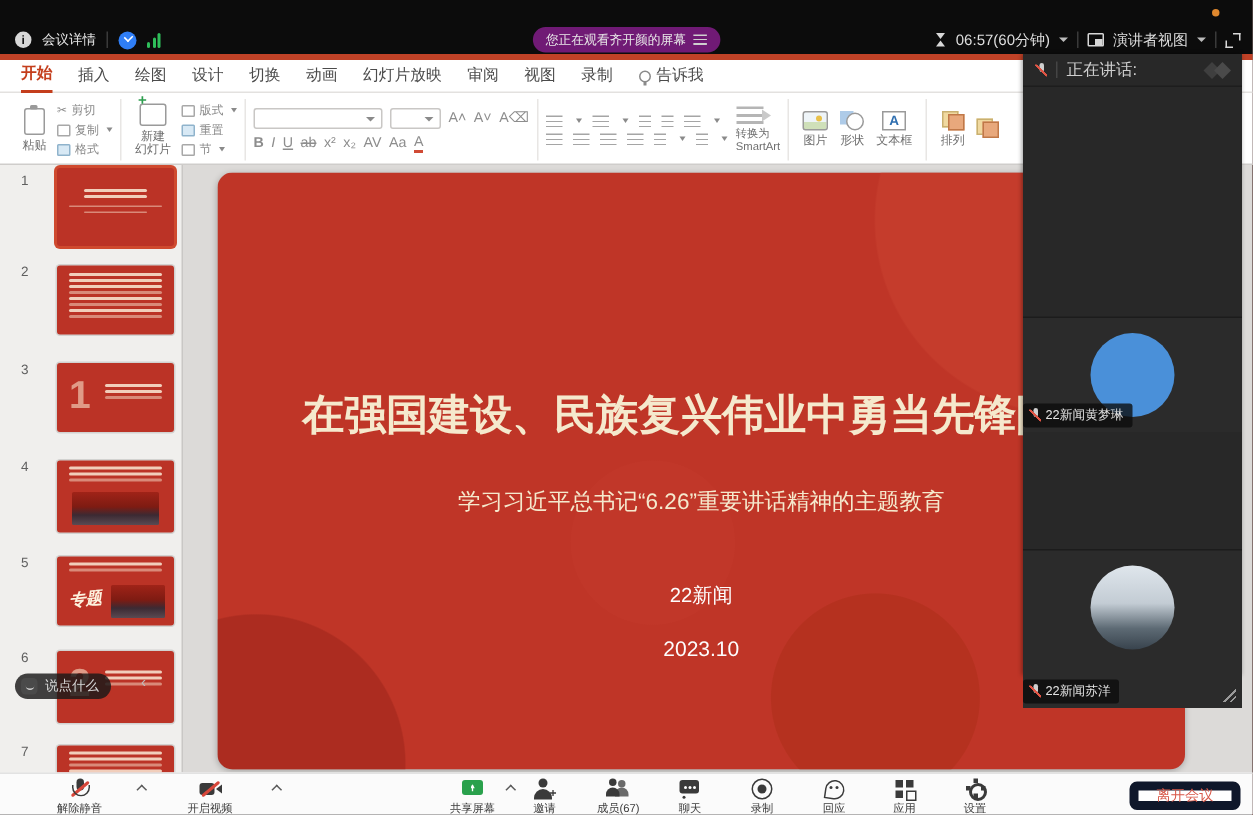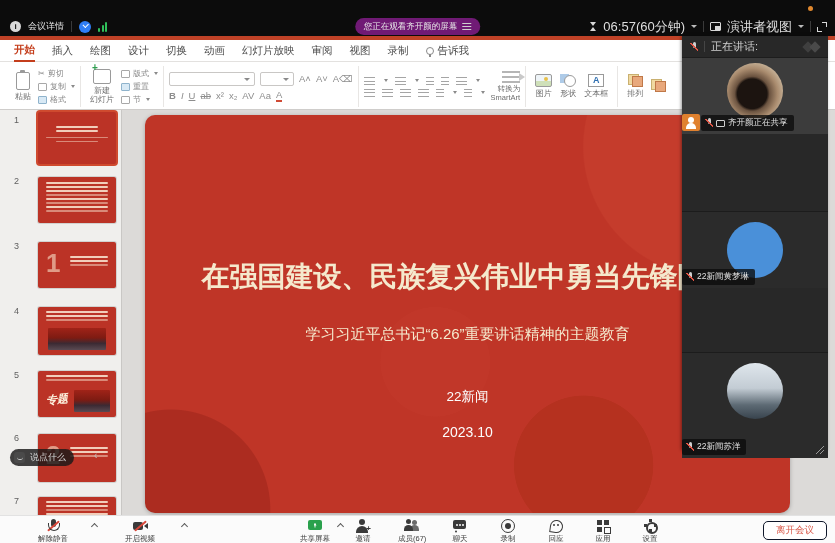--- a/index.html
+++ b/index.html
@@ -12,21 +12,21 @@
   .tb-left { position:absolute; left:10px; top:17px; height:19px; display:flex; align-items:center; gap:7px; color:#e6e6e6; font-size:9px; }
   .info-dot { width:11px; height:11px; border-radius:50%; background:#d8d8d8; color:#111; font-size:8px; font-weight:bold; text-align:center; line-height:11px; }
   .tb-sep { width:1px; height:11px; background:#3a3a3a; }
   .shield { width:12px; height:12px; border-radius:50%; background:#2f7ef6; position:relative; }
   .shield::after { content:""; position:absolute; left:3.5px; top:2.5px; width:4px; height:2.5px; border-left:1.5px solid #fff; border-bottom:1.5px solid #fff; transform:rotate(-45deg); }
   .signal { display:flex; align-items:flex-end; gap:1.5px; height:10px; }
   .signal i { width:2px; background:#2fbf5a; border-radius:1px; display:block; }
   .signal i:nth-child(1){height:4px} .signal i:nth-child(2){height:7px} .signal i:nth-child(3){height:10px}
   .watch-pill { position:absolute; left:50%; transform:translateX(-50%); top:18px; height:17px; background:#701a75; border-radius:9px; color:#e8e8e8; font-size:8.5px; display:flex; align-items:center; gap:5px; padding:0 9px; white-space:nowrap; }
   .menu-lines { width:9px; height:7px; background:repeating-linear-gradient(#cfcfcf 0 1px, transparent 1px 3px); }
-  .tb-right { position:absolute; right:8px; top:17px; height:19px; display:flex; align-items:center; gap:6px; color:#dedede; font-size:13px; }
+  .tb-right { position:absolute; right:8px; top:17px; height:19px; display:flex; align-items:center; gap:6px; color:#dedede; font-size:10px; }
   .hourglass { width:7px; height:9px; position:relative; }
   .hourglass::before { content:""; position:absolute; top:0; left:0; border-left:3.5px solid transparent; border-right:3.5px solid transparent; border-top:4.5px solid #d8d8d8; }
   .hourglass::after { content:""; position:absolute; bottom:0; left:0; border-left:3.5px solid transparent; border-right:3.5px solid transparent; border-bottom:4.5px solid #d8d8d8; }
   .caret-d { width:0; height:0; border-left:3px solid transparent; border-right:3px solid transparent; border-top:3.5px solid #bbb; }
   .view-ic { width:11px; height:9px; border:1px solid #d8d8d8; border-radius:1px; position:relative; }
   .view-ic::after { content:""; position:absolute; right:0; bottom:0; width:5px; height:4px; background:#d8d8d8; }
   .expand-ic { width:10px; height:10px; position:relative; }
   .expand-ic::before { content:""; position:absolute; top:0; right:0; width:4px; height:4px; border-top:1.5px solid #d8d8d8; border-right:1.5px solid #d8d8d8; }
   .expand-ic::after { content:""; position:absolute; bottom:0; left:0; width:4px; height:4px; border-bottom:1.5px solid #d8d8d8; border-left:1.5px solid #d8d8d8; }
   .rec-dot { position:absolute; right:22px; top:6px; width:5px; height:5px; border-radius:50%; background:#e0882e; }
@@ -54,21 +54,21 @@
   .sel { height:14px; background:#fff; border:1px solid #c9c7c5; border-radius:2px; position:relative; }
   .sel::after { content:""; position:absolute; right:4px; top:5px; border-left:3px solid transparent; border-right:3px solid transparent; border-top:3.5px solid #8a8a8a; }
   .fontgrid { display:flex; flex-direction:column; gap:3px; justify-content:center; }
   .fontrow { display:flex; align-items:center; gap:5px; font-size:9.5px; color:#8d8d8d; }
   .glyph { font-size:9.5px; color:#8d8d8d; white-space:nowrap; }
   .glyph b { font-weight:bold; } .glyph i { font-style:italic; } .glyph u { text-decoration:underline; }
   .lines-ic { width:11px; height:8px; background:repeating-linear-gradient(#a5a5a5 0 1px, transparent 1px 3.5px); display:inline-block; }
   .lines-ic.short { width:8px; }
   .para-grid { display:flex; flex-direction:column; gap:4px; justify-content:center; }
   .para-row { display:flex; align-items:center; gap:7px; }
-  .smartart { display:flex; flex-direction:column; align-items:flex-end; font-size:7.5px; color:#6e6e6e; line-height:1.2; margin-left:6px; }
+  .smartart { display:flex; flex-direction:column; align-items:flex-start; font-size:7.5px; color:#6e6e6e; line-height:1.2; margin-left:6px; }
   .smartart-ic { width:18px; height:12px; background:repeating-linear-gradient(#b5b5b5 0 2px, transparent 2px 5px); position:relative; margin-bottom:1px; }
   .smartart-ic::after { content:""; position:absolute; right:-5px; top:2px; border-top:4px solid transparent; border-bottom:4px solid transparent; border-left:6px solid #c9c9c9; }
   .pic-ic { width:17px; height:13px; border:1.2px solid #9a9a9a; border-radius:2px; position:relative; overflow:hidden; margin-bottom:2px; background:linear-gradient(180deg,#eef4f8 55%,#cfe0b9 55%); }
   .pic-ic::after { content:""; position:absolute; top:2px; right:3px; width:4px; height:4px; border-radius:50%; background:#e8c04a; }
   .shape-ic { width:16px; height:13px; position:relative; margin-bottom:2px; }
   .shape-ic::before { content:""; position:absolute; left:0; top:0; width:9px; height:9px; background:#aecbe8; }
   .shape-ic::after { content:""; position:absolute; right:0; bottom:0; width:10px; height:10px; border-radius:50%; border:1.2px solid #9a9a9a; background:#fff; }
   .txtbox-ic { width:16px; height:13px; border:1.2px solid #9a9a9a; margin-bottom:2px; color:#2f6fb0; font-size:9px; font-weight:bold; text-align:center; line-height:11px; }
   .arrange-ic { width:15px; height:13px; position:relative; margin-bottom:2px; }
   .arrange-ic::before { content:""; position:absolute; left:0; top:0; width:9px; height:9px; background:#f0d9a0; border:1px solid #c9b070; }
@@ -113,21 +113,21 @@
   .panel { position:absolute; left:682px; top:36px; width:146px; height:414px; background:#282828; z-index:20; box-shadow:-1px 0 3px rgba(0,0,0,.4); }
   .panel-head { position:absolute; top:0; left:0; right:0; height:22px; border-bottom:1px solid #1d1d1d; display:flex; align-items:center; gap:6px; padding:0 8px; color:#cfcfcf; font-size:11px; }
   .layers-ic { position:absolute; right:8px; top:6px; width:16px; height:11px; }
   .layers-ic::before, .layers-ic::after { content:""; position:absolute; width:8px; height:8px; background:#3f3f3f; transform:rotate(45deg); top:1px; }
   .layers-ic::before { left:0; } .layers-ic::after { left:7px; background:#4a4a4a; }
   .tile { position:absolute; left:0; width:146px; overflow:hidden; }
   .t1 { top:22px; height:76px; background:#3c3c3c; }
   .t2 { top:98px; height:77px; background:#2b2b2b; border-top:1px solid #1c1c1c; }
   .t3 { top:175px; height:77px; background:#2b2b2b; border-top:1px solid #1c1c1c; }
   .t4 { top:252px; height:78px; background:#2b2b2b; border-top:1px solid #1c1c1c; }
-  .t5 { top:316px; height:106px; background:#2b2b2b; border-top:1px solid #1c1c1c; }
+  .t5 { top:330px; height:106px; background:#2b2b2b; border-top:1px solid #1c1c1c; }
   .avatar { position:absolute; left:50%; transform:translateX(-50%); border-radius:50%; width:56px; height:56px; top:5px; }
   .av-cat { background:radial-gradient(circle at 45% 55%, #1c1410 0 34%, #6b5340 40%, #a98b6e 58%, #c8b49a 75%, #8d4f3f 100%); }
   .av-banner { background:radial-gradient(circle at 50% 30%, #e8d04a 0 22%, #b8a060 30%, #3d3a30 60%, #242118 100%); }
   .av-blue { background:#4a90d9; }
   .av-road { background:linear-gradient(165deg,#8fa08c 0%, #b9c4b4 40%, #6f7f6f 60%, #4a564c 100%); }
   .av-snow { background:linear-gradient(180deg,#dfe6ec 0%, #c3ccd4 45%, #5d6a74 75%, #38434d 100%); }
   .name-tag { position:absolute; left:0; bottom:3px; display:flex; align-items:center; gap:3px; background:rgba(12,12,12,.78); border-radius:2px; padding:2px 6px 2px 4px; color:#e2e2e2; font-size:8.5px; white-space:nowrap; }
   .name-tag.noicon { padding-left:6px; }
   .share-badge { position:absolute; left:0; bottom:3px; width:18px; height:17px; background:#e0812f; border-radius:2px; z-index:2; }
   .share-badge::before { content:""; position:absolute; left:6px; top:3px; width:6px; height:6px; border-radius:50%; background:#fff; }
@@ -159,21 +159,21 @@
   .chat-b::before { content:""; position:absolute; left:1px; top:1px; width:13px; height:9px; border-radius:2px; background:#3a3a3a; }
   .chat-b::after { content:""; position:absolute; left:3.5px; top:4.5px; width:2px; height:2px; border-radius:50%; background:#fff; box-shadow:3px 0 0 #fff, 6px 0 0 #fff, -1px 6.5px 0 #3a3a3a; }
   .rec-b::before { content:""; position:absolute; left:1px; top:0; width:12px; height:12px; border:1.8px solid #3a3a3a; border-radius:50%; }
   .rec-b::after { content:""; position:absolute; left:5px; top:4px; width:6px; height:6px; border-radius:50%; background:#3a3a3a; }
   .react-b::before { content:""; position:absolute; left:1.5px; top:0.5px; width:11px; height:11px; border:1.6px solid #3a3a3a; border-radius:50% 50% 50% 0; transform:rotate(8deg); }
   .react-b::after { content:""; position:absolute; left:5px; top:4.5px; width:2px; height:2px; border-radius:50%; background:#3a3a3a; box-shadow:4px 0 0 #3a3a3a; }
   .apps-b::before { content:""; position:absolute; left:2px; top:1px; width:5px; height:5px; background:#3a3a3a; box-shadow:7px 0 0 #3a3a3a, 0 7px 0 #3a3a3a; }
   .apps-b::after { content:""; position:absolute; left:9px; top:8px; width:5px; height:5px; border:1.4px solid #3a3a3a; }
   .gear-b::before { content:""; position:absolute; left:4px; top:2.5px; width:8px; height:8px; border:2px solid #3a3a3a; border-radius:50%; }
   .gear-b::after { content:""; position:absolute; left:6.5px; top:0; width:3px; height:3px; background:#3a3a3a; box-shadow:0 10px 0 #3a3a3a, -5px 5px 0 #3a3a3a, 5px 5px 0 #3a3a3a; }
-  .leave-btn { position:absolute; right:8px; top:5px; height:19px; padding:0 12px; border:1px solid #0f172a; border-radius:5px; color:#d8594a; font-size:9.5px; background:#fff; display:flex; align-items:center; }
+  .leave-btn { position:absolute; right:8px; top:5px; height:19px; padding:0 12px; border:6px solid #0f172a; border-radius:5px; color:#d8594a; font-size:9.5px; background:#fff; display:flex; align-items:center; }
 </style>
 </head>
 <body>
 
 <div class="stage">
 
   <div class="topbar">
     <div class="rec-dot"></div>
     <div class="tb-left">
       <span class="info-dot">i</span>
@@ -423,29 +423,20 @@
   <span class="danmaku-arrow">‹</span>
 
   <div class="panel">
     <div class="panel-head">
       <span class="mic-s"></span>
       <span class="tb-sep" style="background:#454545"></span>
       <span>正在讲话:</span>
       <span class="layers-ic"></span>
     </div>
 
-    <div class="tile t1">
-      <div class="avatar av-cat"></div>
-      <span class="share-badge"></span>
-      <div class="name-tag tag-shift">
-        <span class="mic-s"></span>
-        <span class="screen-s"></span>
-        <span>齐开颜正在共享</span>
-      </div>
-    </div>
 
 
     <div class="tile t3">
       <div class="avatar av-blue" style="top:10px"></div>
       <div class="name-tag">
         <span class="mic-s"></span>
         <span>22新闻黄梦琳</span>
       </div>
     </div>
 

